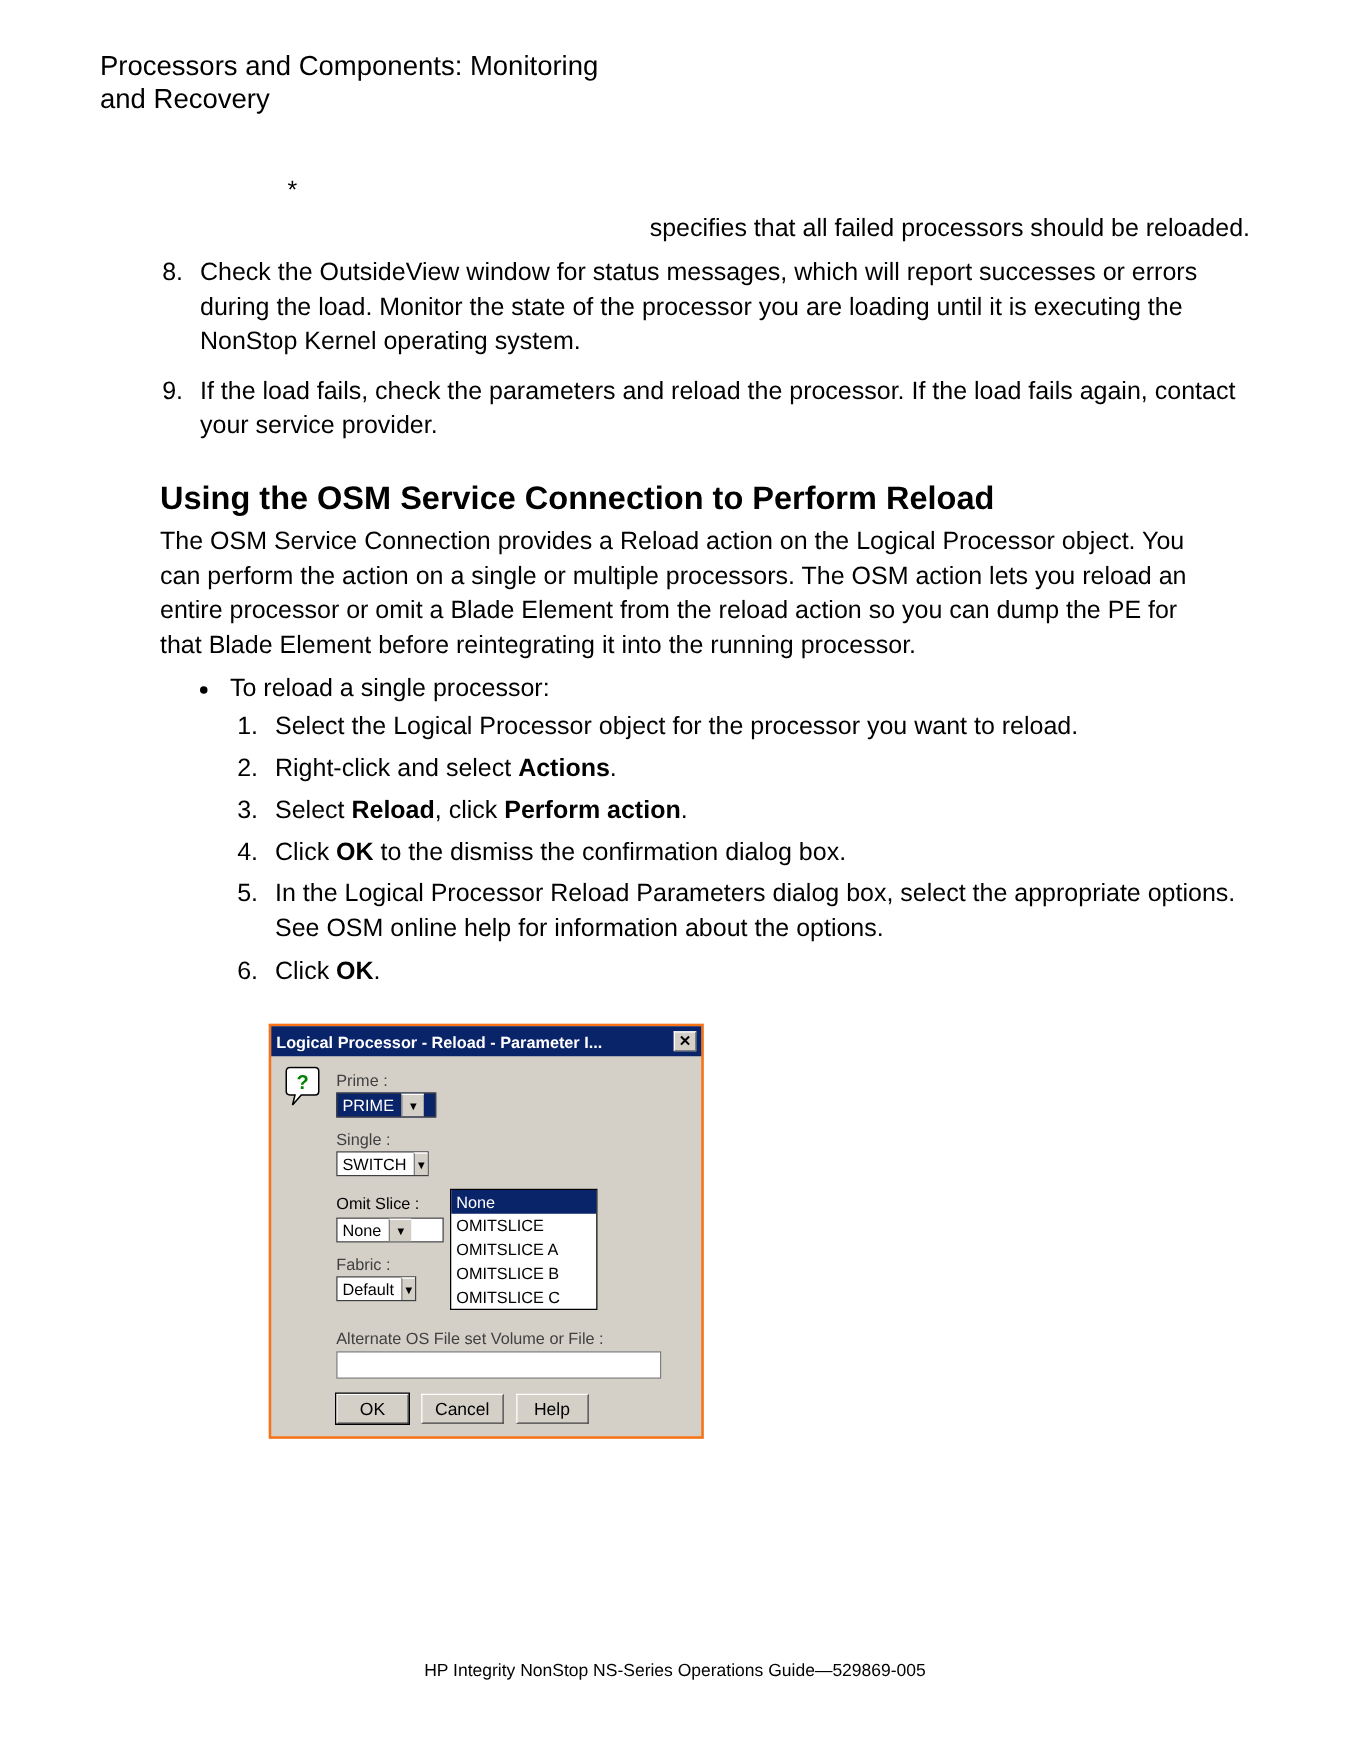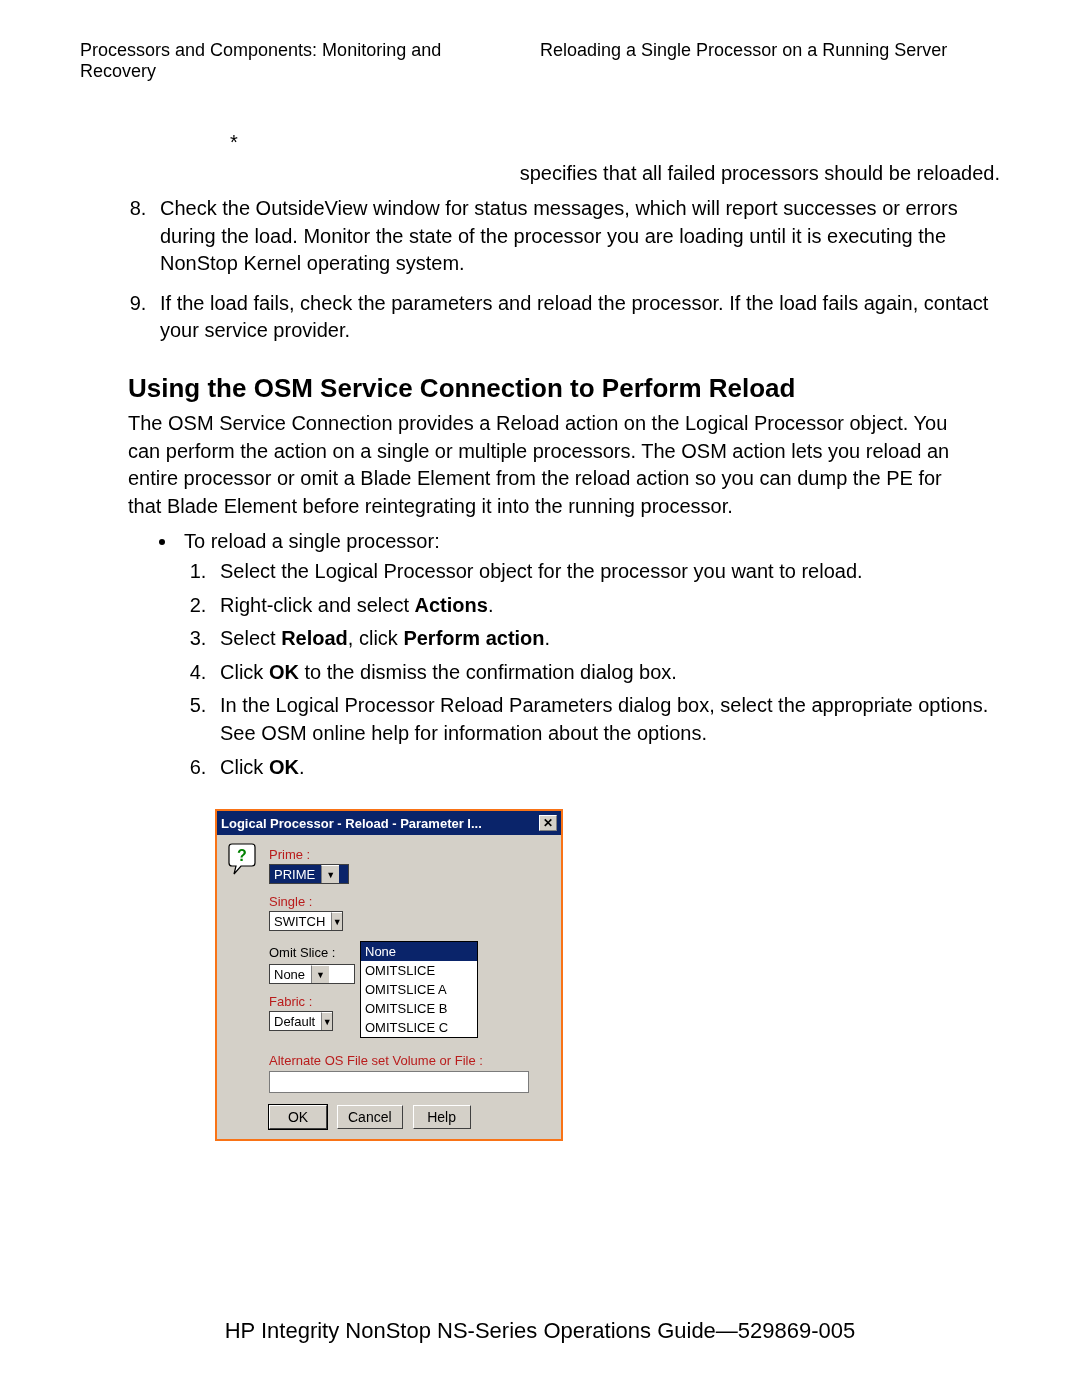--- a/index.html
+++ b/index.html
@@ -12,21 +12,21 @@
     height: 1397px;
     position: relative;
     box-sizing: border-box;
   }
   .page {
     padding: 40px 80px 0 80px;
   }
   .header-row {
     display: flex;
     justify-content: space-between;
-    font-size: 18px;
+    font-size: 22px;
     margin-bottom: 40px;
   }
   .header-left {
     width: 45%;
   }
   .header-right {
     width: 50%;
     text-align: left;
   }
   .pre-text {
@@ -117,21 +117,21 @@
   }
   .dlg-body {
     padding: 8px 8px 10px 8px;
     display: flex;
   }
   .dlg-icon {
     width: 38px;
     padding-right: 6px;
   }
   .dlg-form { flex:1; position:relative; }
-  .lbl { display:block; margin-top:4px; color:#b91c1c; }
+  .lbl { display:block; margin-top:4px; color:#404040; }
   .combo {
     display:inline-flex; align-items:stretch;
     border:1px solid #404040;
     background:#fff;
     height:20px;
     margin-top:2px;
     box-sizing:border-box;
   }
   .combo.sel { background:#0a246a; }
   .combo .val {
@@ -184,32 +184,31 @@
   }
   .winbtn.default {
     outline:1px solid #000;
   }
 
   .footer {
     position:absolute;
     bottom:50px;
     left:0; right:0;
     text-align:center;
-    font-size:22px;
+    font-size:14px;
     line-height:1.4;
   }
   .footer .pn { font-weight:bold; }
 </style>
 </head>
 <body>
 
 <div class="page">
   <div class="header-row">
     <div class="header-left">Processors and Components: Monitoring and Recovery</div>
-    <div class="header-right">Reloading a Single Processor on a Running Server</div>
   </div>
 
   <div class="pre-text">
     <div class="ast">*</div>
     <div class="spec">specifies that all failed processors should be reloaded.</div>
   </div>
 
   <ol class="outer" start="8">
     <li>Check the OutsideView window for status messages, which will report successes or errors during the load. Monitor the state of the processor you are loading until it is executing the NonStop Kernel operating system.</li>
     <li>If the load fails, check the parameters and reload the processor. If the load fails again, contact your service provider.</li>

